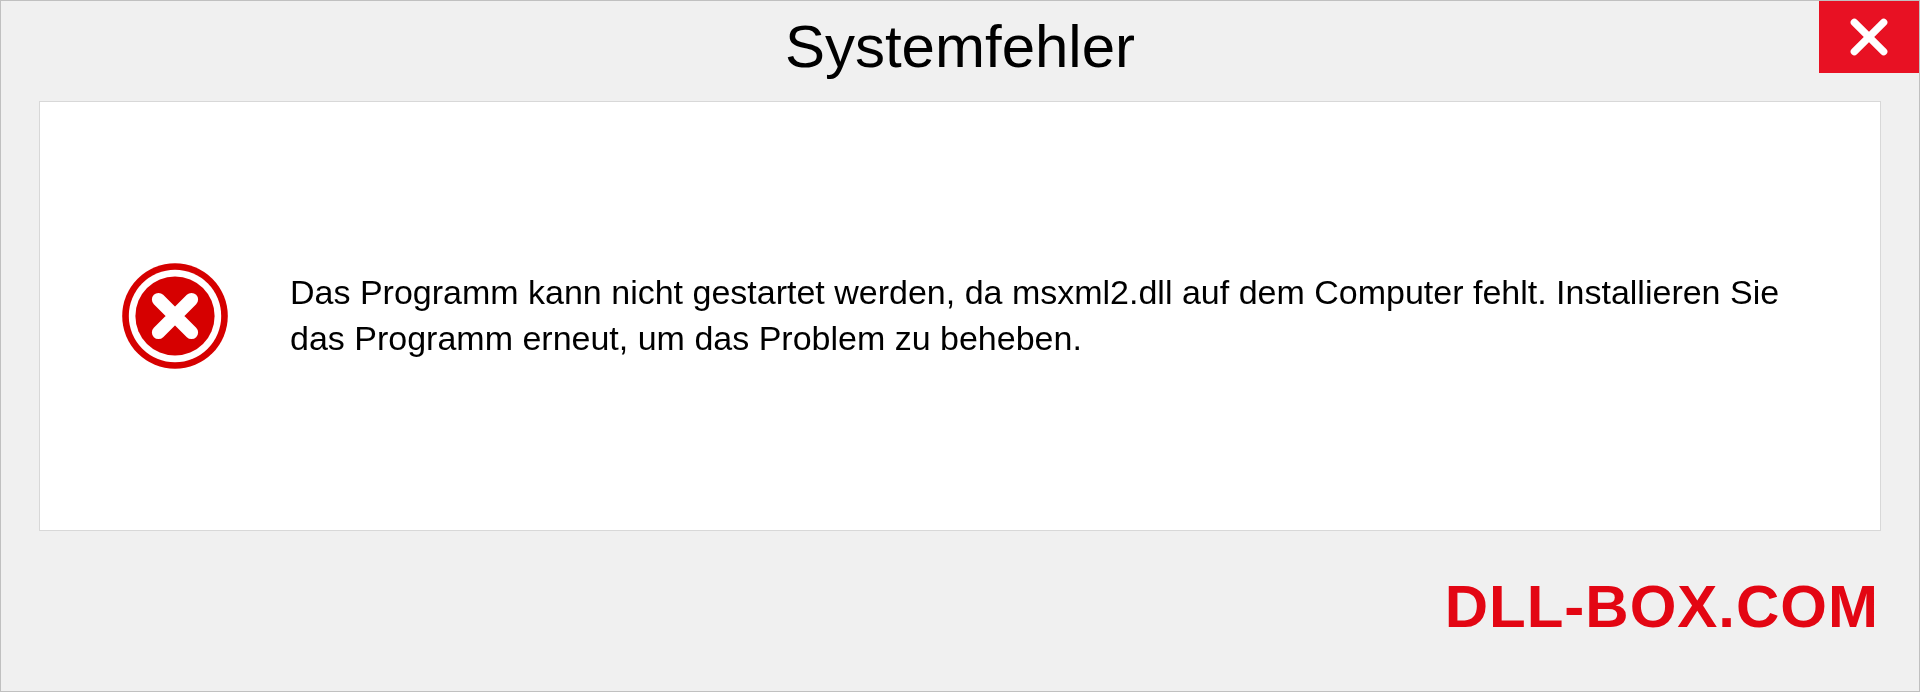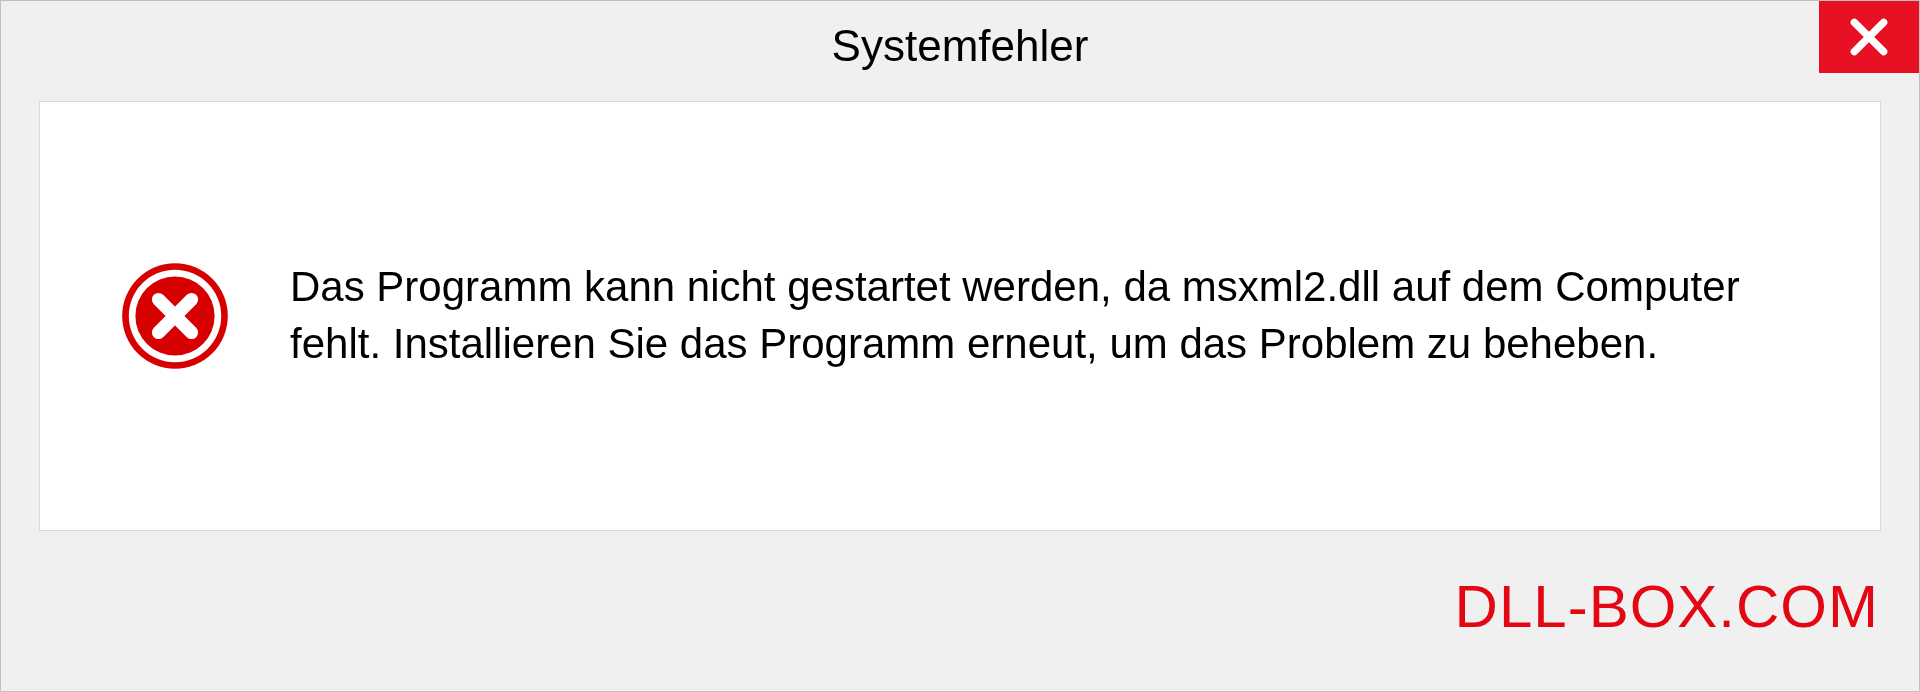--- a/index.html
+++ b/index.html
@@ -24,21 +24,21 @@
       flex-direction: column;
     }
     .titlebar {
       position: relative;
       height: 90px;
       display: flex;
       align-items: center;
       justify-content: center;
     }
     .title {
-      font-size: 44px;
+      font-size: 60px;
       font-weight: 400;
       color: #000;
     }
     .close-button {
       position: absolute;
       right: 0;
       top: 0;
       width: 100px;
       height: 72px;
       background: #e81123;
@@ -60,36 +60,36 @@
       align-items: center;
       padding: 40px 60px 40px 80px;
       gap: 60px;
     }
     .error-icon {
       flex-shrink: 0;
       width: 110px;
       height: 110px;
     }
     .message-text {
-      font-size: 42px;
+      font-size: 34px;
       line-height: 1.35;
       color: #000;
       font-weight: 400;
     }
     .footer {
       height: 140px;
       display: flex;
       align-items: center;
       justify-content: flex-end;
       padding: 0 40px 30px 40px;
       gap: 50px;
     }
     .watermark {
       font-size: 60px;
-      font-weight: 400;
+      font-weight: 700;
       color: #e30613;
       letter-spacing: 1px;
     }
     .ok-button {
       width: 290px;
       height: 78px;
       background: #e5e5e5;
       border: 2px solid #a0a0a0;
       font-size: 42px;
       color: #000;

